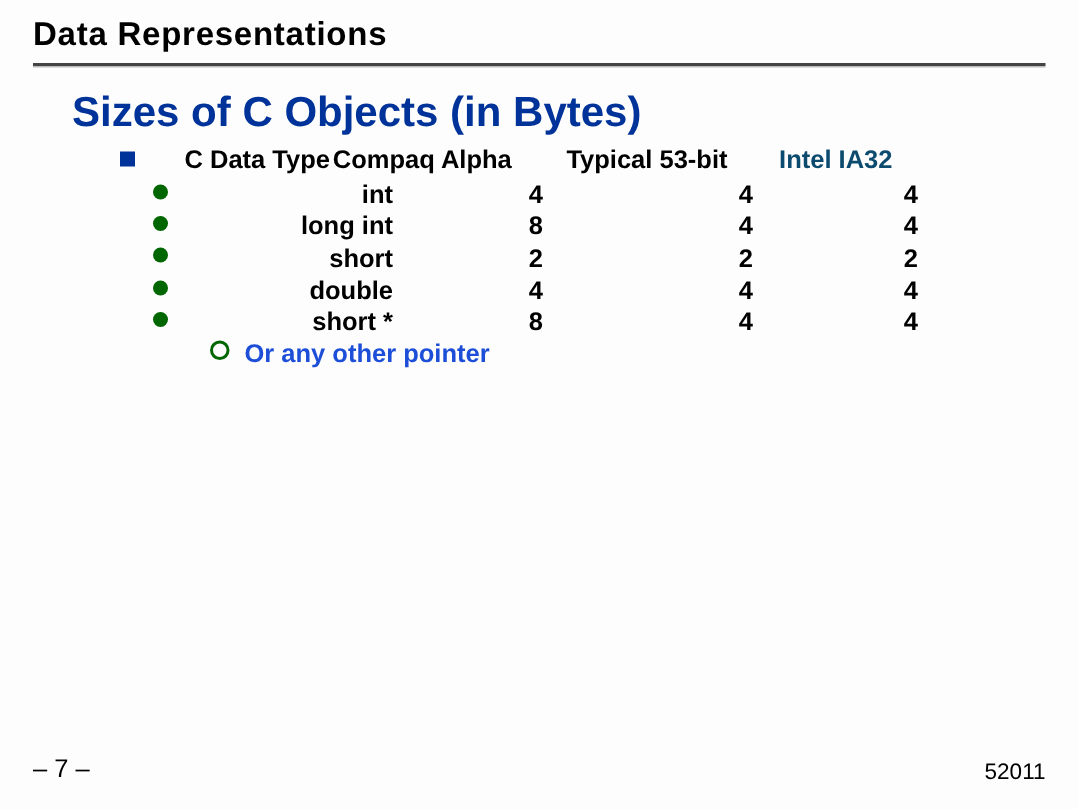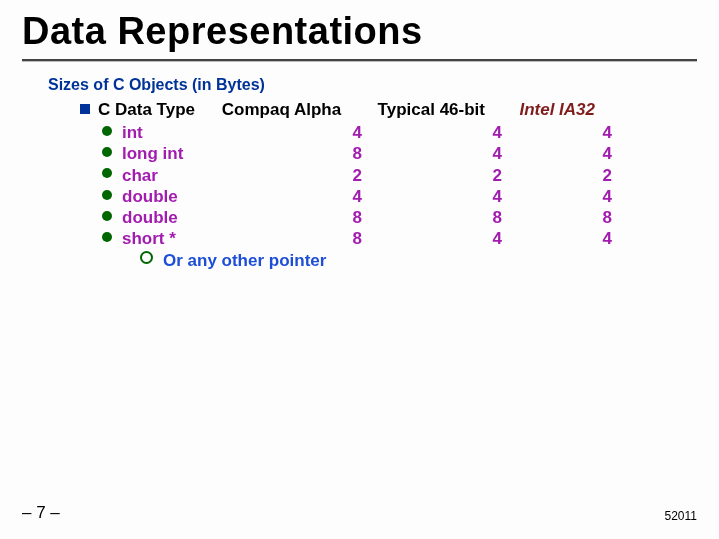--- a/index.html
+++ b/index.html
@@ -14,34 +14,34 @@
   .slide {
     position: relative;
     width: 719px;
     height: 539px;
     box-sizing: border-box;
   }
   .title-wrap {
     padding: 10px 22px 2px 22px;
   }
   .title {
-    font-size: 38px;
+    font-size: 22px;
     font-weight: bold;
     color: #000;
     letter-spacing: 0.5px;
   }
   .hr {
     margin: 4px 22px 0 22px;
     height: 0;
     border-top: 2px solid #444;
     border-bottom: 1px solid #bbb;
   }
   .subtitle {
     padding: 14px 0 6px 48px;
-    font-size: 16px;
+    font-size: 28px;
     font-weight: bold;
     color: #003399;
   }
   .content {
     padding-left: 80px;
     font-size: 17px;
   }
   .hdr-row {
     font-weight: bold;
     color: #000;
@@ -50,42 +50,42 @@
   .sq-bullet {
     display: inline-block;
     width: 10px;
     height: 10px;
     background: #003399;
     margin-right: 8px;
     vertical-align: 5%;
   }
   .row {
     font-weight: bold;
-    color: #a21caf;
+    color: #000000;
     line-height: 1.25;
   }
   .rnd-bullet {
     display: inline-block;
     width: 10px;
     height: 10px;
     border-radius: 50%;
     background: #006600;
     margin-left: 22px;
     margin-right: 10px;
     vertical-align: 10%;
   }
-  .col-type  { display: inline-block; width: 140px; text-align: left; }
+  .col-type  { display: inline-block; width: 140px; text-align: right; }
   .col-alpha { display: inline-block; width: 100px; text-align: right; }
   .col-typ32 { display: inline-block; width: 140px; text-align: right; }
   .col-ia32  { display: inline-block; width: 110px; text-align: right; }
   .hdr-row .sq-bullet { vertical-align: 5%; }
   .hdr-row .col-type  { font-weight: bold; color: #000; width: 122px; }
   .hdr-row .col-alpha { font-weight: bold; color: #000; width: 123px; text-align: center; }
   .hdr-row .col-typ32 { font-weight: bold; color: #000; width: 140px; text-align: right; padding-left: 2px; }
-  .hdr-row .col-ia32  { font-weight: bold; color: #7f1d1d; width: 110px; text-align: right; font-style: italic; }
+  .hdr-row .col-ia32  { font-weight: bold; color: #0c4a6e; width: 110px; text-align: right; }
   .subnote {
     font-weight: bold;
     color: #1d4ed8;
     margin-left: 60px;
     line-height: 1.35;
   }
   .circ-bullet {
     display: inline-block;
     width: 9px;
     height: 9px;
@@ -98,56 +98,53 @@
     position: absolute;
     bottom: 16px;
     left: 22px;
     font-size: 17px;
     color: #000;
   }
   .footer-right {
     position: absolute;
     bottom: 16px;
     right: 22px;
-    font-size: 12px;
+    font-size: 15px;
     color: #000;
   }
 </style>
 </head>
 <body>
 
 <div class="slide">
 
   <div class="title-wrap">
     <div class="title">Data Representations</div>
   </div>
   <div class="hr"></div>
 
   <div class="subtitle">Sizes of C Objects (in Bytes)</div>
 
   <div class="content">
 
     <div class="hdr-row">
-      <span class="sq-bullet"></span><span class="col-type">C Data Type</span><span class="col-alpha">Compaq Alpha</span><span class="col-typ32">Typical 46-bit</span><span class="col-ia32">Intel IA32</span>
+      <span class="sq-bullet"></span><span class="col-type">C Data Type</span><span class="col-alpha">Compaq Alpha</span><span class="col-typ32">Typical 53-bit</span><span class="col-ia32">Intel IA32</span>
     </div>
 
     <div class="row">
       <span class="rnd-bullet"></span><span class="col-type">int</span><span class="col-alpha">4</span><span class="col-typ32">4</span><span class="col-ia32">4</span>
     </div>
     <div class="row">
       <span class="rnd-bullet"></span><span class="col-type">long int</span><span class="col-alpha">8</span><span class="col-typ32">4</span><span class="col-ia32">4</span>
     </div>
     <div class="row">
-      <span class="rnd-bullet"></span><span class="col-type">char</span><span class="col-alpha">2</span><span class="col-typ32">2</span><span class="col-ia32">2</span>
+      <span class="rnd-bullet"></span><span class="col-type">short</span><span class="col-alpha">2</span><span class="col-typ32">2</span><span class="col-ia32">2</span>
     </div>
     <div class="row">
       <span class="rnd-bullet"></span><span class="col-type">double</span><span class="col-alpha">4</span><span class="col-typ32">4</span><span class="col-ia32">4</span>
-    </div>
-    <div class="row">
-      <span class="rnd-bullet"></span><span class="col-type">double</span><span class="col-alpha">8</span><span class="col-typ32">8</span><span class="col-ia32">8</span>
     </div>
     <div class="row">
       <span class="rnd-bullet"></span><span class="col-type">short *</span><span class="col-alpha">8</span><span class="col-typ32">4</span><span class="col-ia32">4</span>
     </div>
 
     <div class="subnote">
       <span class="circ-bullet"></span><span>Or any other pointer</span>
     </div>
 
   </div>

